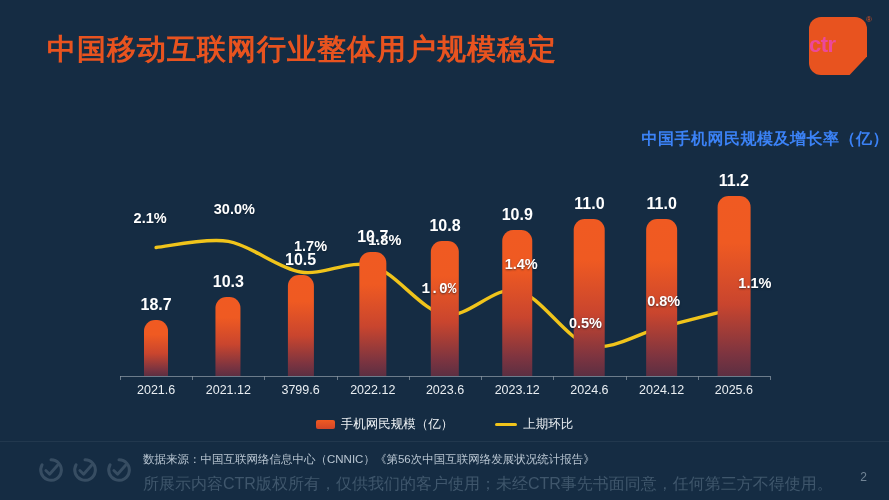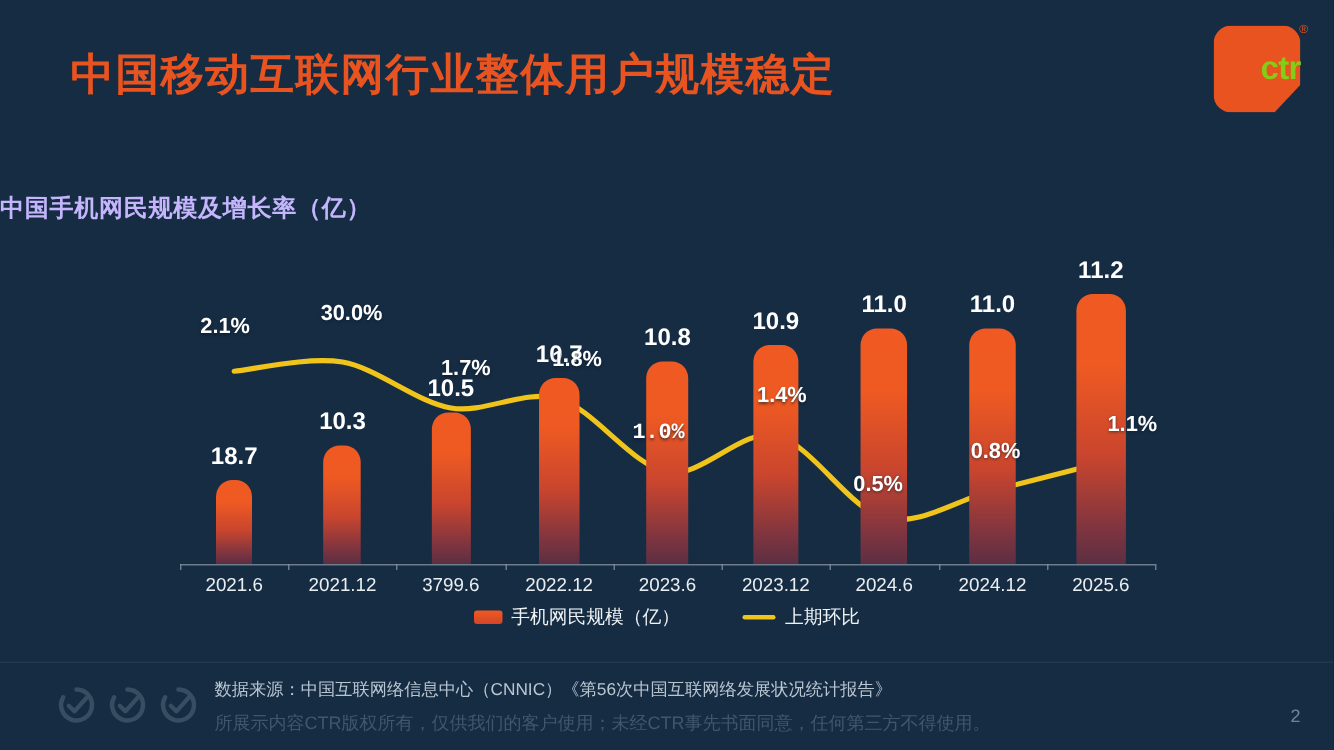--- a/index.html
+++ b/index.html
@@ -41,41 +41,41 @@
     inset: 0;
     background: #e8531f;
     border-radius: 12px 12px 4px 12px;
     clip-path: polygon(0% 0%, 100% 0%, 100% 68%, 70% 100%, 0% 100%);
   }
   #ctr-logo .wordmark {
     position: absolute;
     left: 0; right: 0;
     top: 50%;
     transform: translateY(-52%);
-    text-align: right;
-    color: #84cc16;
+    text-align: left;
+    color: #ec4899;
     font-size: 22px;
     font-weight: bold;
     letter-spacing: -0.5px;
   }
   #ctr-logo .reg {
     position: absolute;
     right: -5px;
     top: -2px;
     color: #e8531f;
     font-size: 8px;
   }
 
   
   #chart-title {
     position: absolute;
     left: 0; right: 0;
     top: 129px;
-    text-align: left;
-    color: #c4b5fd;
+    text-align: right;
+    color: #3b82f6;
     font-size: 16px;
     font-weight: bold;
     letter-spacing: 0.5px;
   }
   #plot {
     position: absolute;
     left: 120px;
     top: 168px;
     width: 650px;
     height: 208px;
@@ -141,21 +141,21 @@
     transform: translateX(-50%);
     color: #e9eef2;
     font-size: 12.5px;
     white-space: nowrap;
   }
 
   
   #legend {
     position: absolute;
     left: 0; right: 0;
-    top: 403px;
+    top: 416px;
     display: flex;
     justify-content: center;
     align-items: center;
     gap: 42px;
   }
   .legend-item {
     display: flex;
     align-items: center;
     gap: 6px;
     color: #eef2f5;
@@ -189,21 +189,21 @@
     top: 452px;
     color: #b9c6d2;
     font-size: 11.5px;
     white-space: nowrap;
   }
   #disclaimer-line {
     position: absolute;
     left: 143px;
     top: 474px;
     color: rgba(150,172,192,0.33);
-    font-size: 12px;
+    font-size: 16px;
     white-space: nowrap;
   }
   #watermarks {
     position: absolute;
     left: 36px;
     top: 455px;
     display: flex;
     gap: 4px;
     opacity: 0.18;
   }

